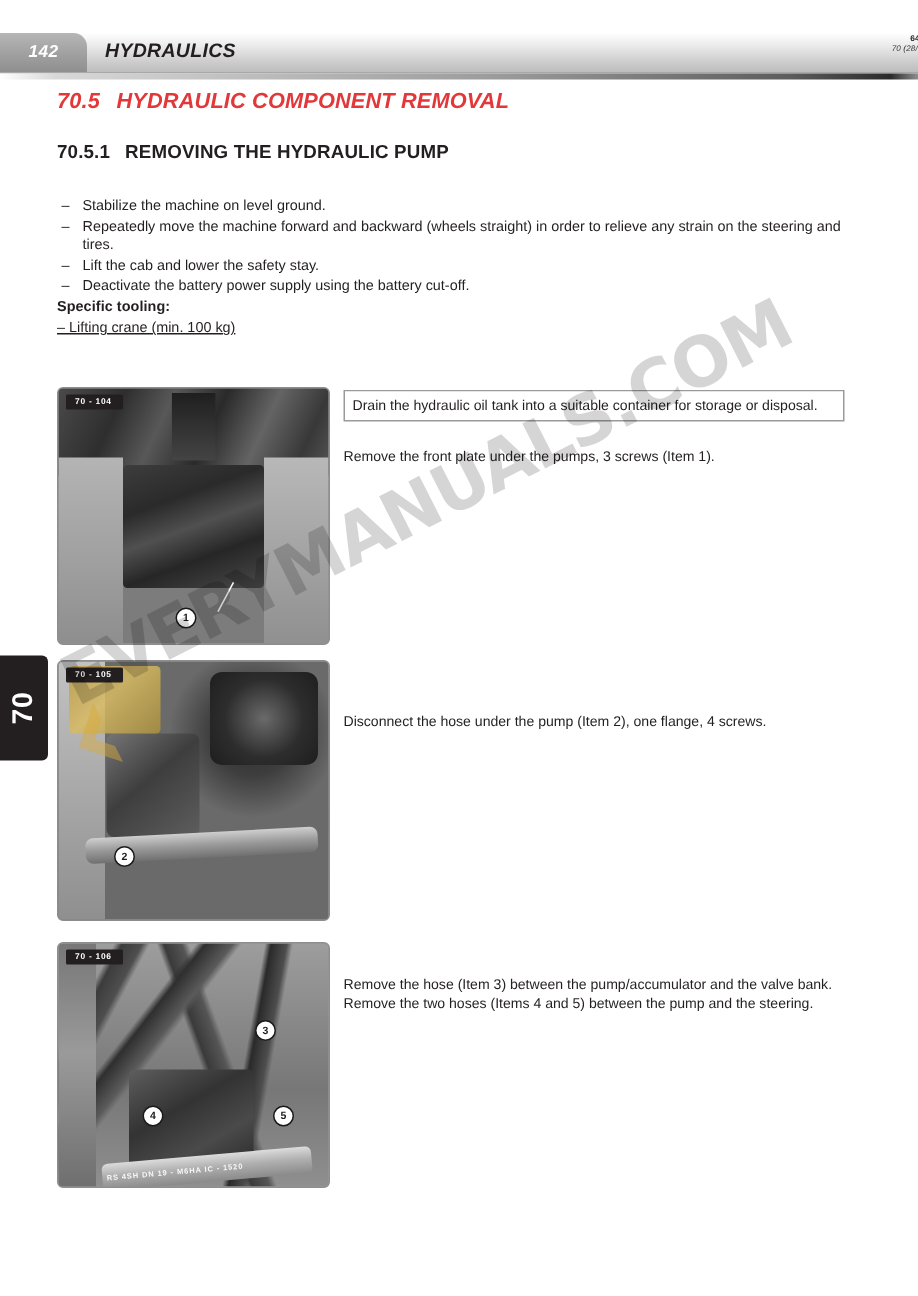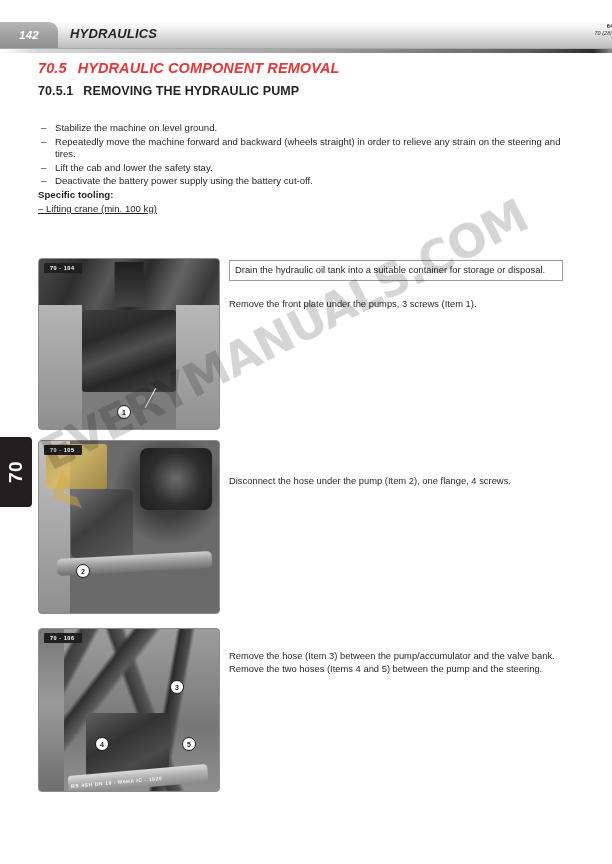--- a/index.html
+++ b/index.html
@@ -49,21 +49,21 @@
   #side-tab .lbl{
     transform:rotate(-90deg);color:#ffffff;font-size:19px;font-weight:bold;
     letter-spacing:.5px;
   }
 
   
   #content{position:absolute;left:38px;top:60px;width:540px;}
 
   .sec-title{
     color:#e2383a;font-size:14.5px;font-weight:bold;font-style:italic;
-    letter-spacing:.1px;margin:0 0 8px 0;
+    letter-spacing:.1px;margin:0 0 18px 0;
   }
   .sec-title .num{margin-right:11px;}
 
   .subsec-title{
     font-size:12.5px;font-weight:bold;color:#231f20;margin:0 0 24px 0;
     letter-spacing:.1px;
   }
   .subsec-title .num{margin-right:10px;}
 
   .block-head{font-size:9.6px;font-weight:bold;margin:0 0 2px 0;letter-spacing:.05px;}

